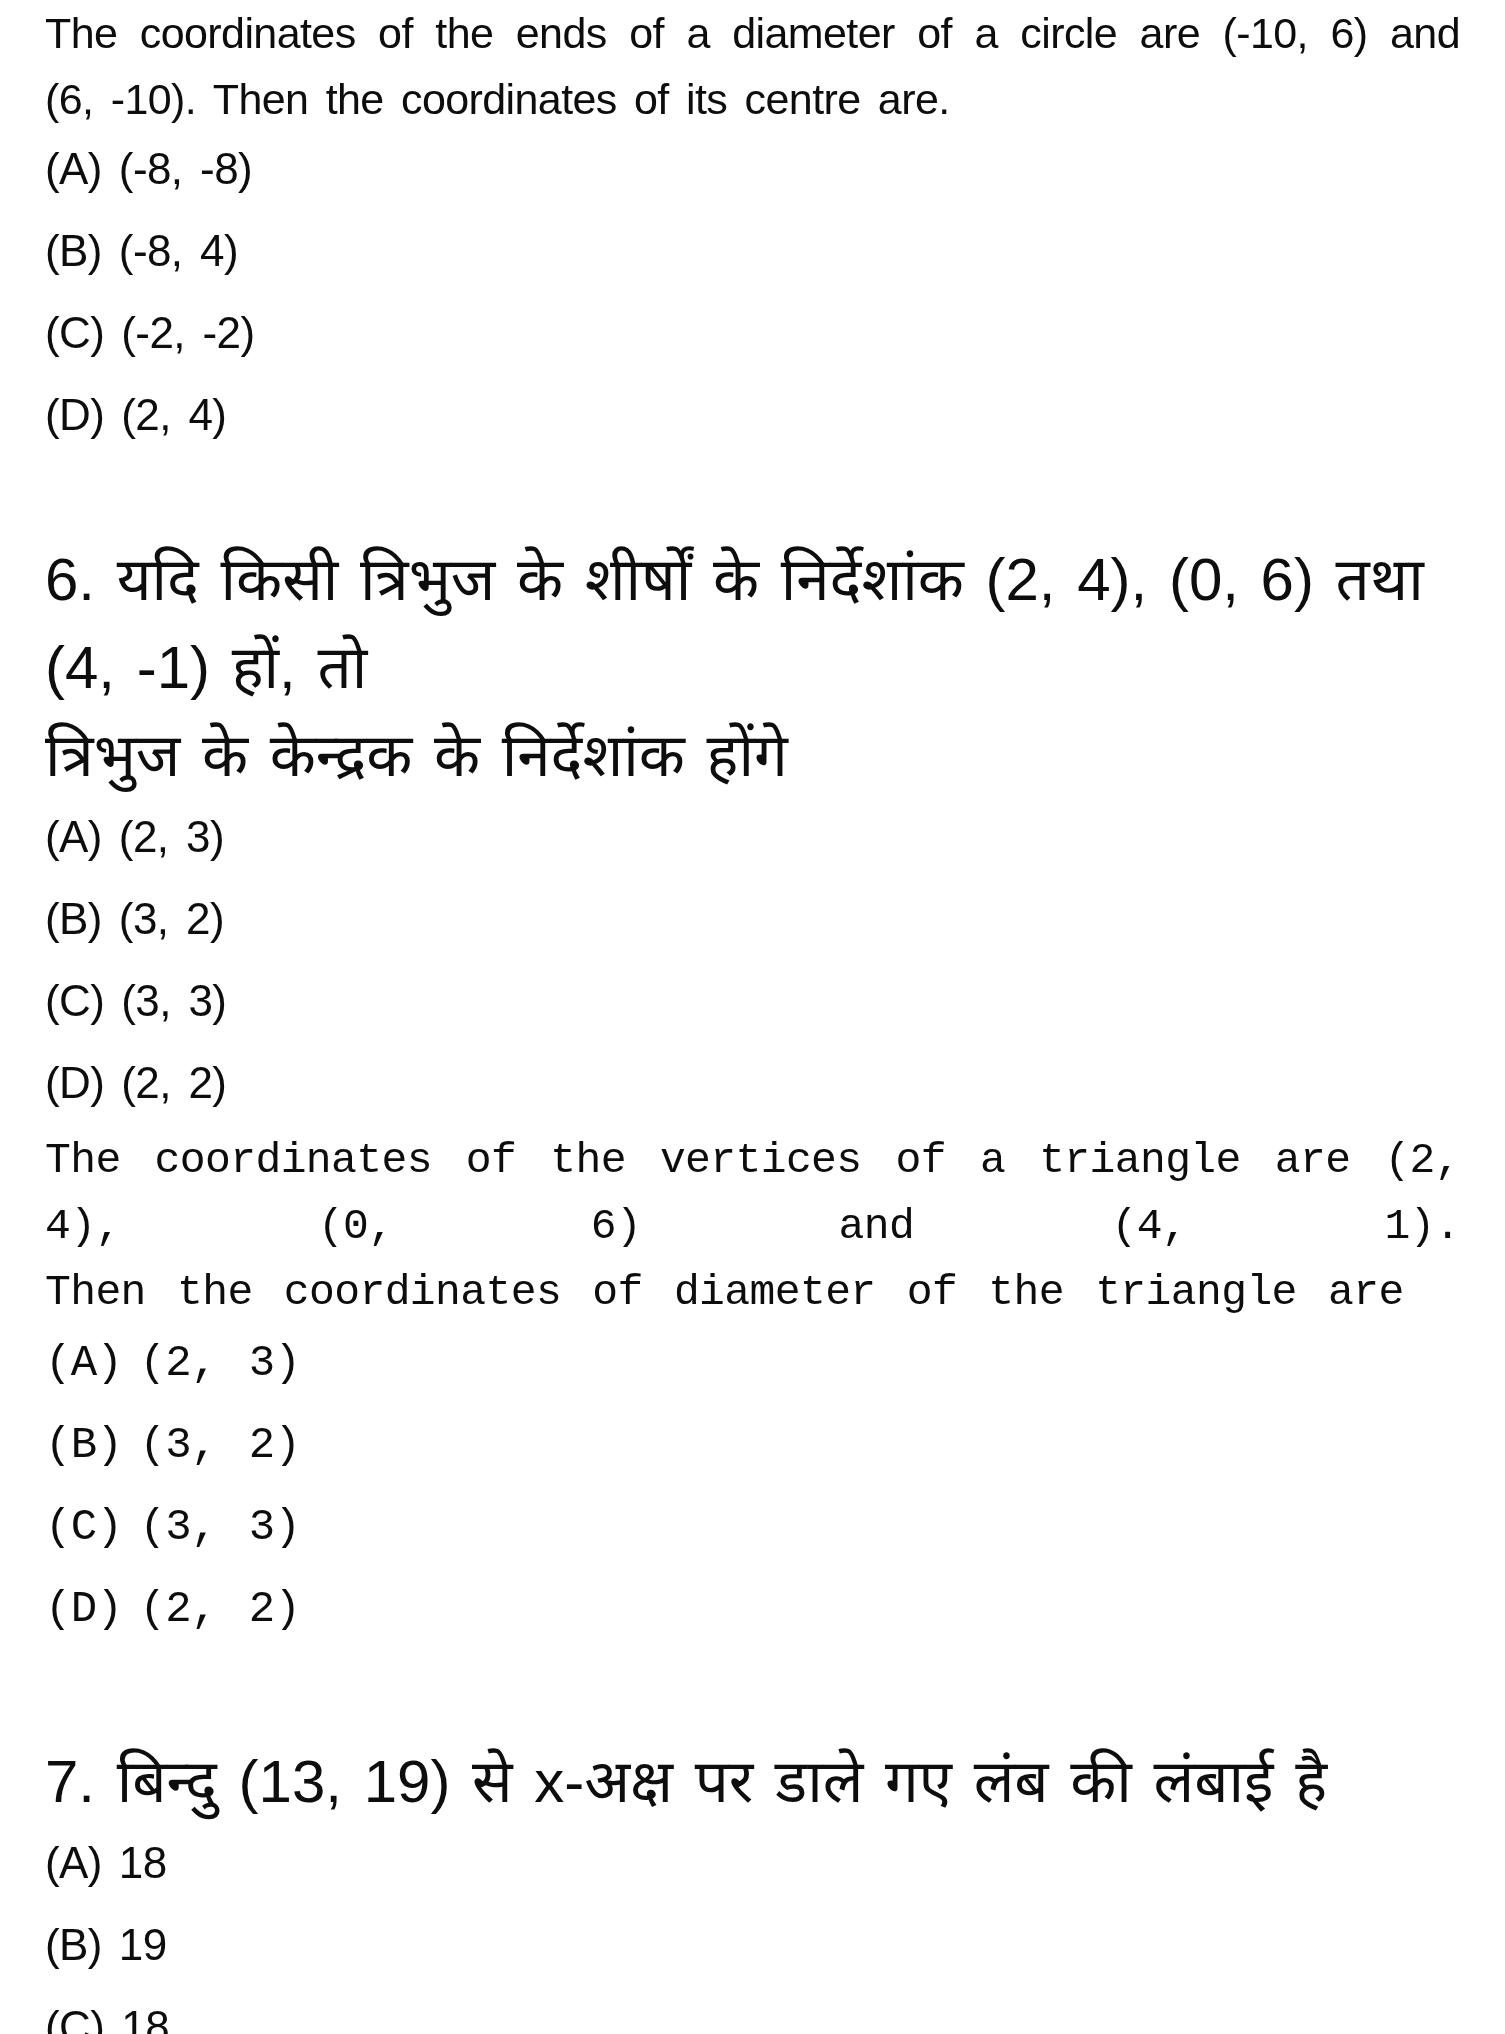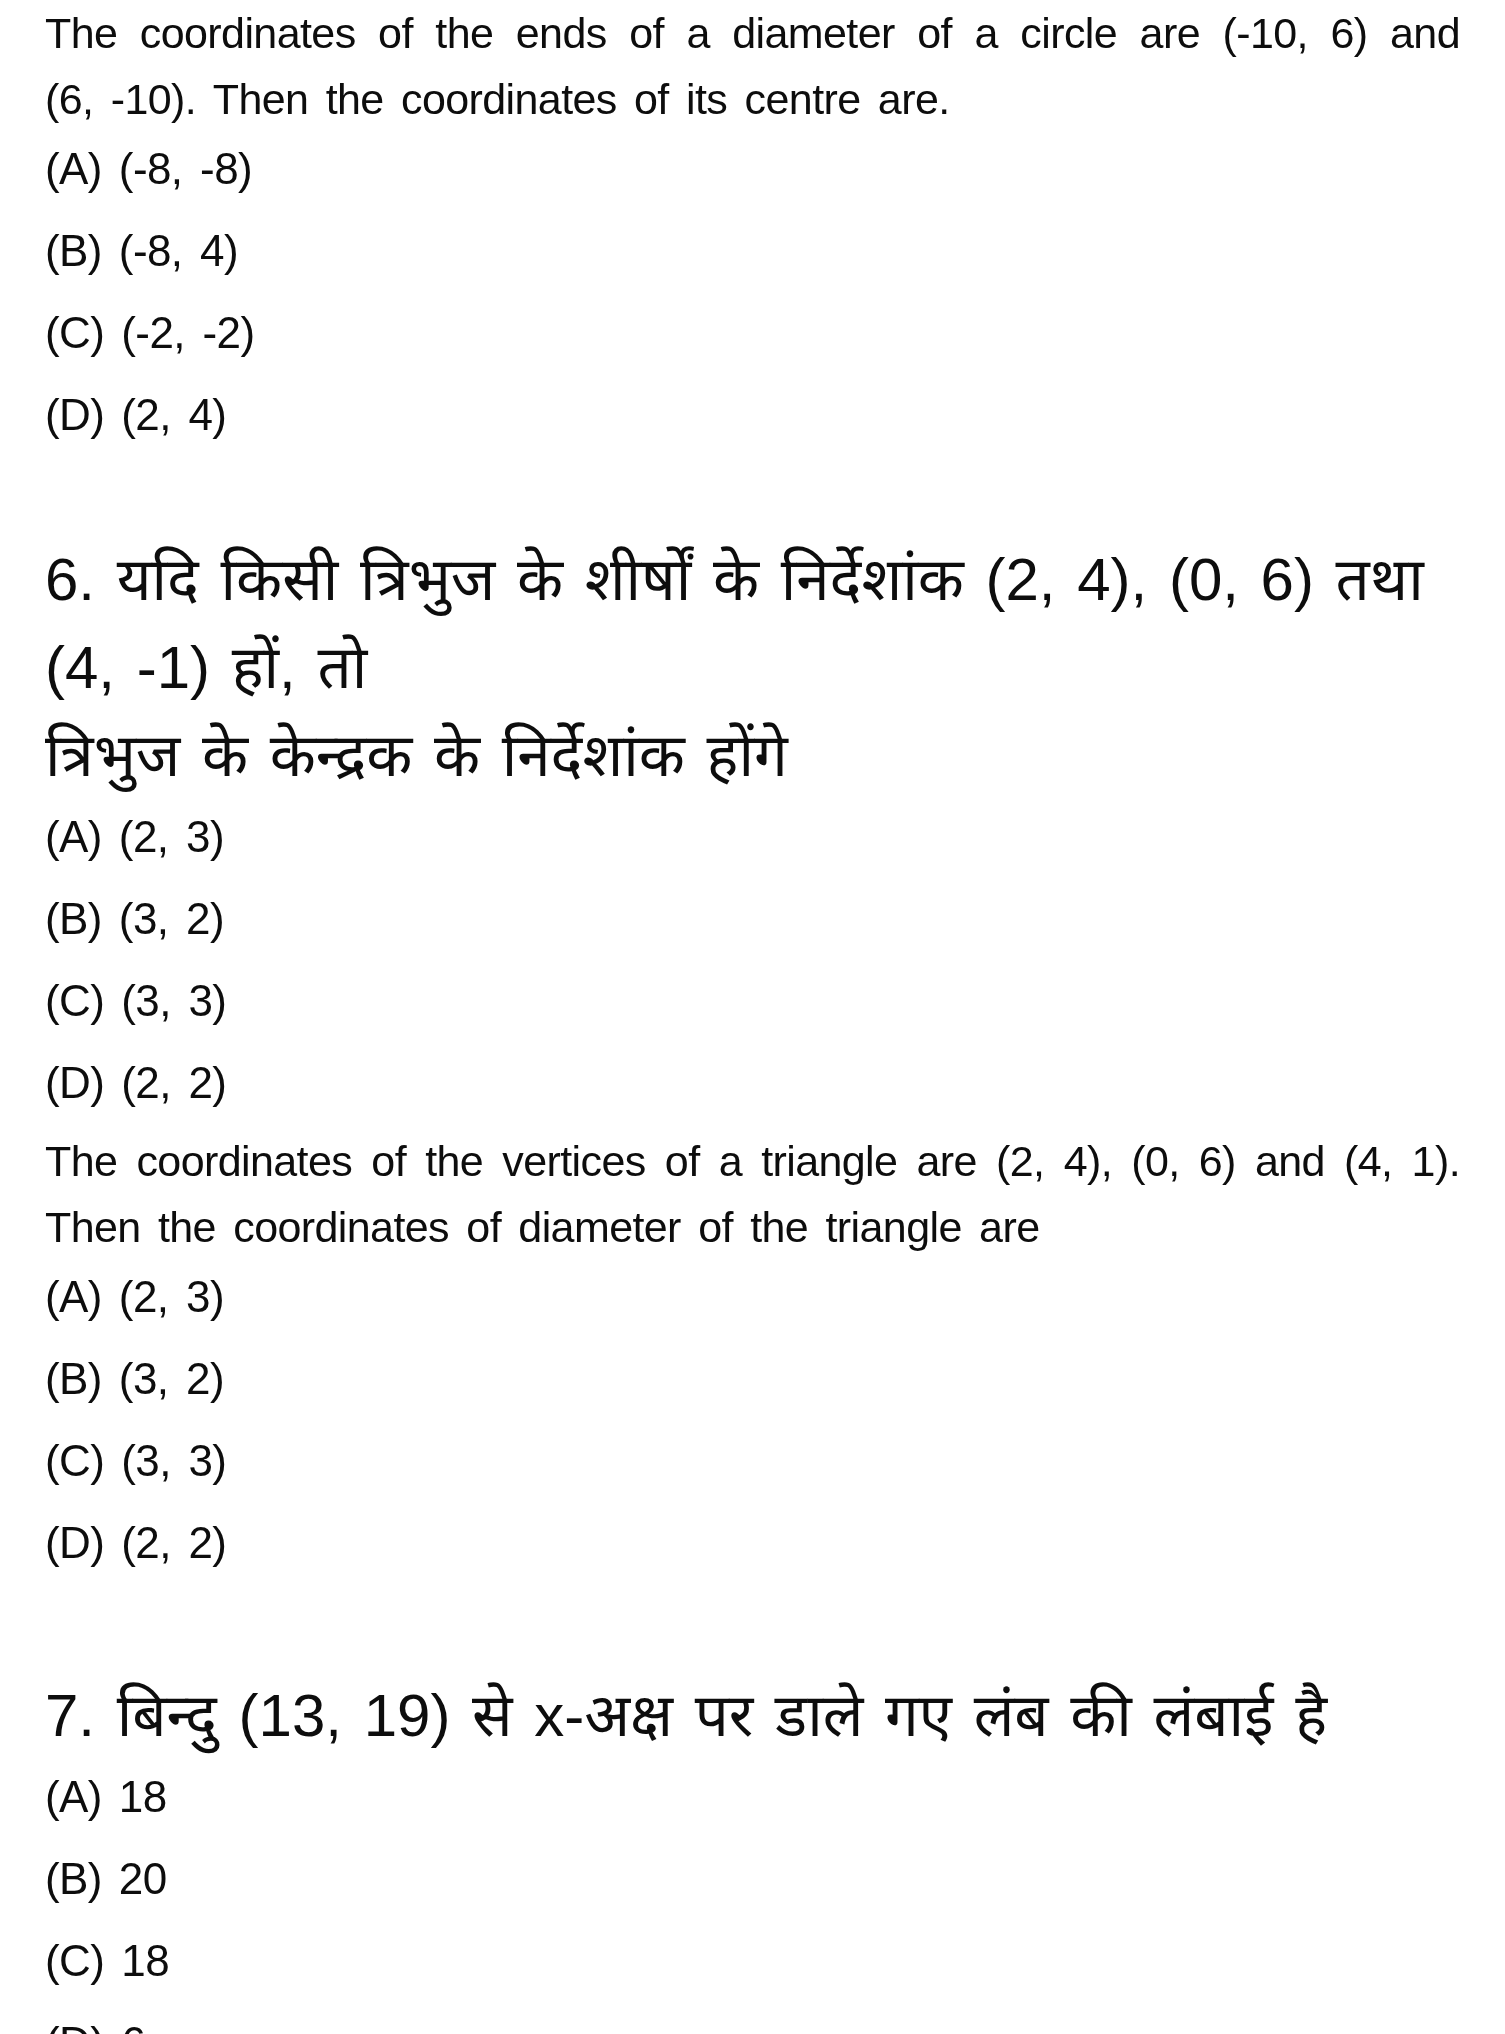--- a/index.html
+++ b/index.html
@@ -28,21 +28,21 @@
   .option {
     display: flex;
     gap: 17px;
     font-size: 44px;
     line-height: 42px;
     letter-spacing: -0.6px;
   }
   .option + .option { margin-top: 40px; }
 
   .qblock-2 { margin-top: 100px; }
-  .qblock-3 { margin-top: 24px; }
+  .qblock-3 { margin-top: 24px; font-family: Liberation Mono, monospace; }
   .qblock-4 { margin-top: 108px; }
 </style>
 </head>
 <body>
 
 <main class="page">
 
   <section class="qblock qblock-1">
     <div class="qtext en">
       <div class="line justified">The coordinates of the ends of a diameter of a circle are (-10, 6) and</div>
@@ -122,21 +122,21 @@
     <div class="qtext hindi">
       <div class="line">7. बिन्दु (13, 19) से x-अक्ष पर डाले गए लंब की लंबाई है</div>
     </div>
     <div class="options">
       <div class="option en">
         <span>(A)</span>
         <span>18</span>
       </div>
       <div class="option en">
         <span>(B)</span>
-        <span>20</span>
+        <span>19</span>
       </div>
       <div class="option en">
         <span>(C)</span>
         <span>18</span>
       </div>
       <div class="option en">
         <span>(D)</span>
         <span>6</span>
       </div>
     </div>

